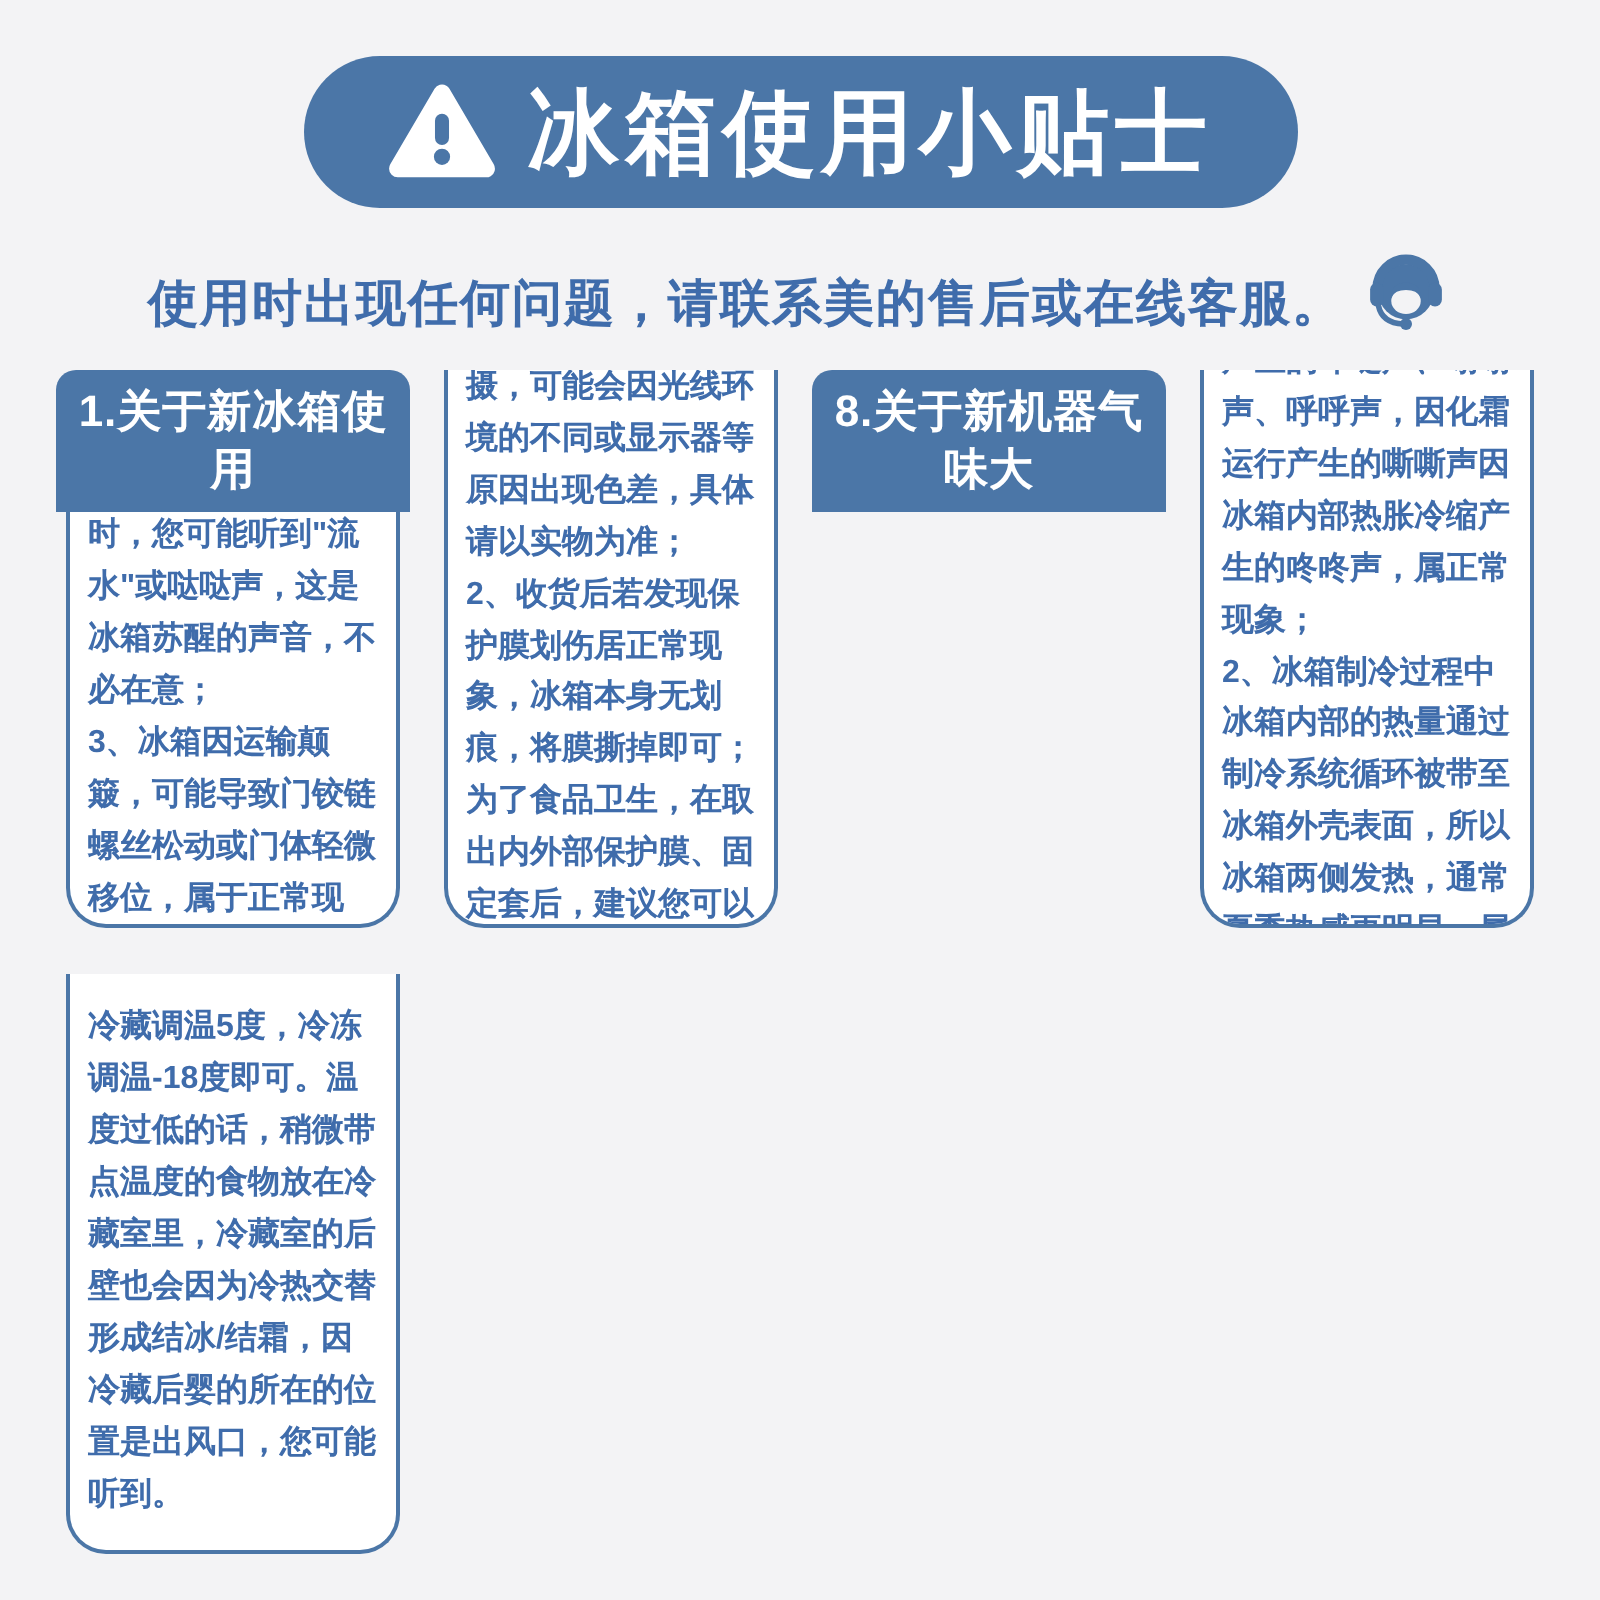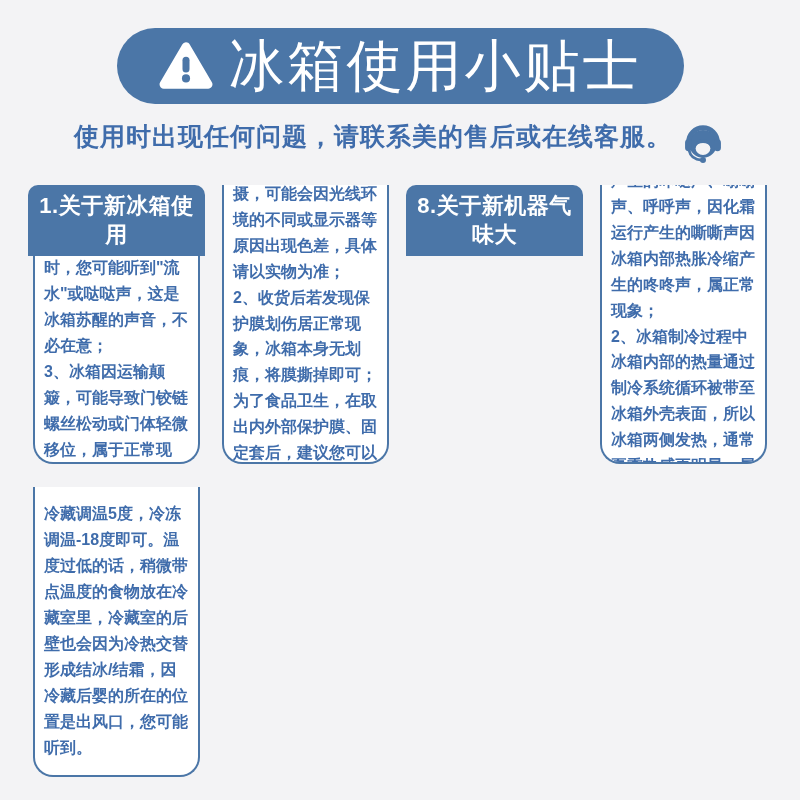--- a/index.html
+++ b/index.html
@@ -22,26 +22,26 @@
     background:var(--primary-blue);
     border-radius:40px;
     height:76px;
     display:flex;align-items:center;justify-content:center;
     padding:0 42px;gap:16px;
   }
   .warn-icon{width:54px;height:54px;display:flex;align-items:center;}
   .warn-icon svg{width:100%;height:100%;}
   .title-text{
     color:var(--banner-text);
-    font-size:56px;font-weight:normal;letter-spacing:3px;line-height:1;
+    font-size:46px;font-weight:bold;letter-spacing:3px;line-height:1;
     white-space:nowrap;
   }
   
   .subtitle-row{
-    display:flex;align-items:flex-start;justify-content:center;
+    display:flex;align-items:flex-end;justify-content:center;
     margin-top:16px;gap:8px;height:48px;
   }
   .subtitle-text{
     color:var(--text-blue);
     font-size:25px;font-weight:bold;letter-spacing:1px;white-space:nowrap;
   }
   .cs-icon{width:46px;height:46px;display:flex;align-items:center;}
   .cs-icon svg{width:100%;height:100%;}
   
   .cards-grid{

